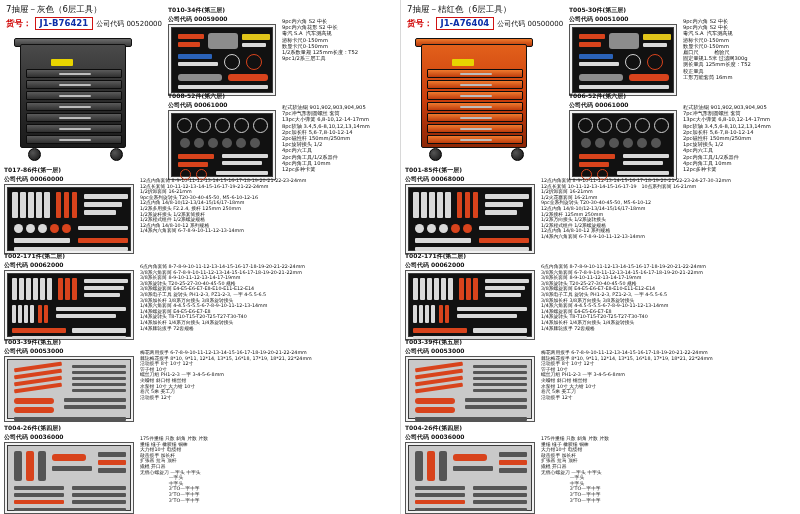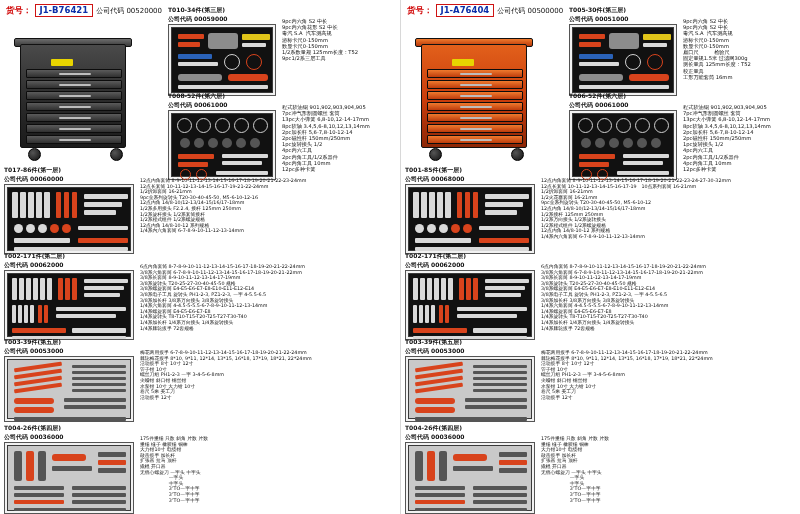--- a/index.html
+++ b/index.html
@@ -111,20 +111,21 @@
   .glyph.ring.r { border-color: #d8431c; }
   .glyph.dark { background: #555; }
 </style>
 </head>
 <body>
 
 <div class="page">
 
   <div class="col col-left">
 
+    <div class="subtitle">7抽屉－灰色（6层工具）</div>
     <div class="artline">
       <span class="artlabel">货号：</span>
       <span class="artbox">J1-B76421</span>
       <span class="artsuffix">公司代码 00520000</span>
     </div>
 
     <div class="cabinet-wrap">
       <div class="cab-top"></div>
       <div class="cab-body">
         <div class="cab-badge"></div>
@@ -353,20 +354,21 @@
 无痕心螺旋刀 一字头 十字头
 　　　　　　一字头
 　　　　　　十字头
 　　　　　　3″TO一字十字
 　　　　　　3″TO一字十字
 　　　　　　3″TO一字十字</div>
   </div>
 
   <div class="col col-right">
 
+    <div class="subtitle">7抽屉－桔红色（6层工具）</div>
     <div class="artline">
       <span class="artlabel">货号：</span>
       <span class="artbox">J1-A76404</span>
       <span class="artsuffix">公司代码 00500000</span>
     </div>
 
     <div class="cabinet-wrap">
       <div class="cab-top red"></div>
       <div class="cab-body red">
         <div class="cab-badge"></div>

